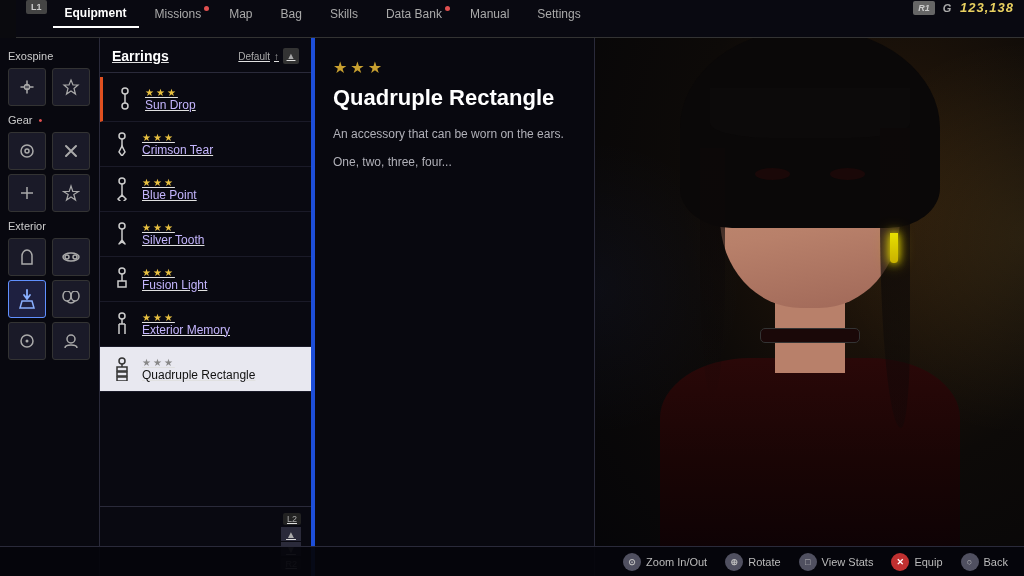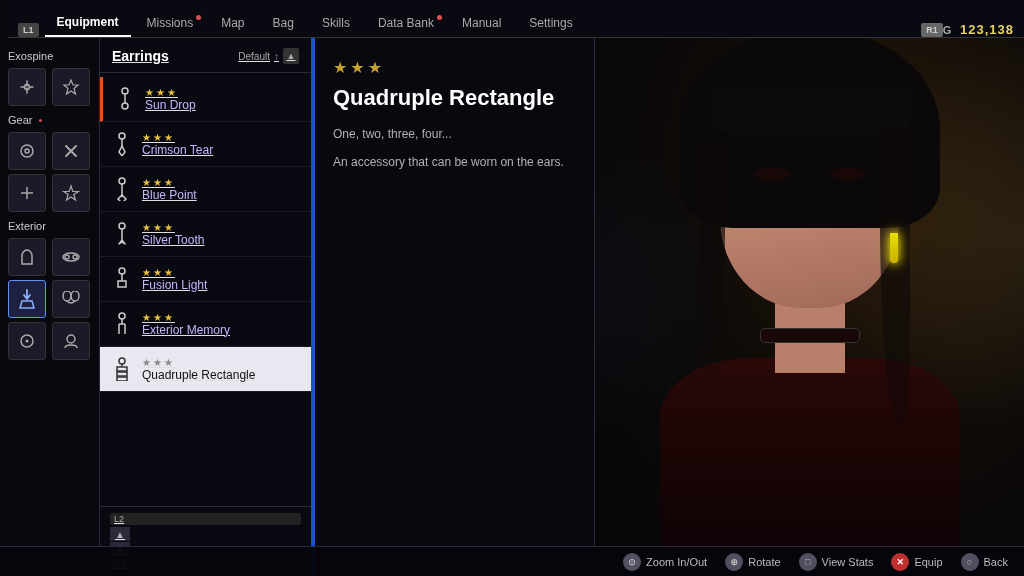--- a/index.html
+++ b/index.html
@@ -9,26 +9,26 @@
       background: #0a0a0e;
       font-family: 'Arial', sans-serif;
       color: #e0e0e0;
       overflow: hidden;
       position: relative;
     }
 
     
     #top-nav {
       position: absolute;
-      top: 0; left: 8px; right: 0;
+      top: 0; left: 16px; right: 0;
       height: 38px;
       background: rgba(10,10,18,0.95);
       border-bottom: 1px solid #333;
       display: flex;
-      align-items: flex-end;
+      align-items: flex-start;
       padding: 0 10px;
       z-index: 10;
     }
     .nav-badge {
       background: #444;
       color: #ccc;
       font-size: 9px;
       padding: 2px 5px;
       border-radius: 2px;
       margin-right: 6px;
@@ -55,20 +55,22 @@
       width: 5px; height: 5px;
       background: #e05050;
       border-radius: 50%;
       position: absolute;
       top: 5px; right: 4px;
     }
     .nav-right {
       margin-left: auto;
       display: flex;
       align-items: center;
+      gap: 8px;
+      font-style: italic;
     }
     .gold-display {
       font-size: 13px;
       color: #e8d060;
       font-weight: bold;
       letter-spacing: 1px;
     }
     .gold-label {
       color: #aaa;
       font-size: 11px;
@@ -209,20 +211,21 @@
       color: #c4b5fd;
     }
     .equip-item.selected .equip-icon {
       color: #333;
     }
 
     .scroll-controls {
       padding: 6px 10px;
       display: flex;
       flex-direction: column;
+      align-items: flex-end;
       gap: 2px;
       border-top: 1px solid #2a2a3a;
     }
     .scroll-btn {
       width: 20px; height: 14px;
       background: #2a2a3a;
       border: none;
       color: #aaa;
       font-size: 10px;
       cursor: pointer;
@@ -703,22 +706,22 @@
         <button class="scroll-btn">▼</button>
       </div>
       <span class="scroll-badge">R2</span>
     </div>
   </div>
 
   <div id="detail-panel">
     <div class="detail-stars">★★★</div>
     <div class="detail-name">Quadruple Rectangle</div>
     <div class="detail-desc">
+      <p>An accessory that can be worn on the ears.</p>
       <p>One, two, three, four...</p>
-      <p>An accessory that can be worn on the ears.</p>
     </div>
   </div>
 
   <div id="character-preview">
     <div class="character-portrait"></div>
     <div class="char-glow-right"></div>
     <div class="char-glow-left"></div>
 
     <div class="char-head">
 

